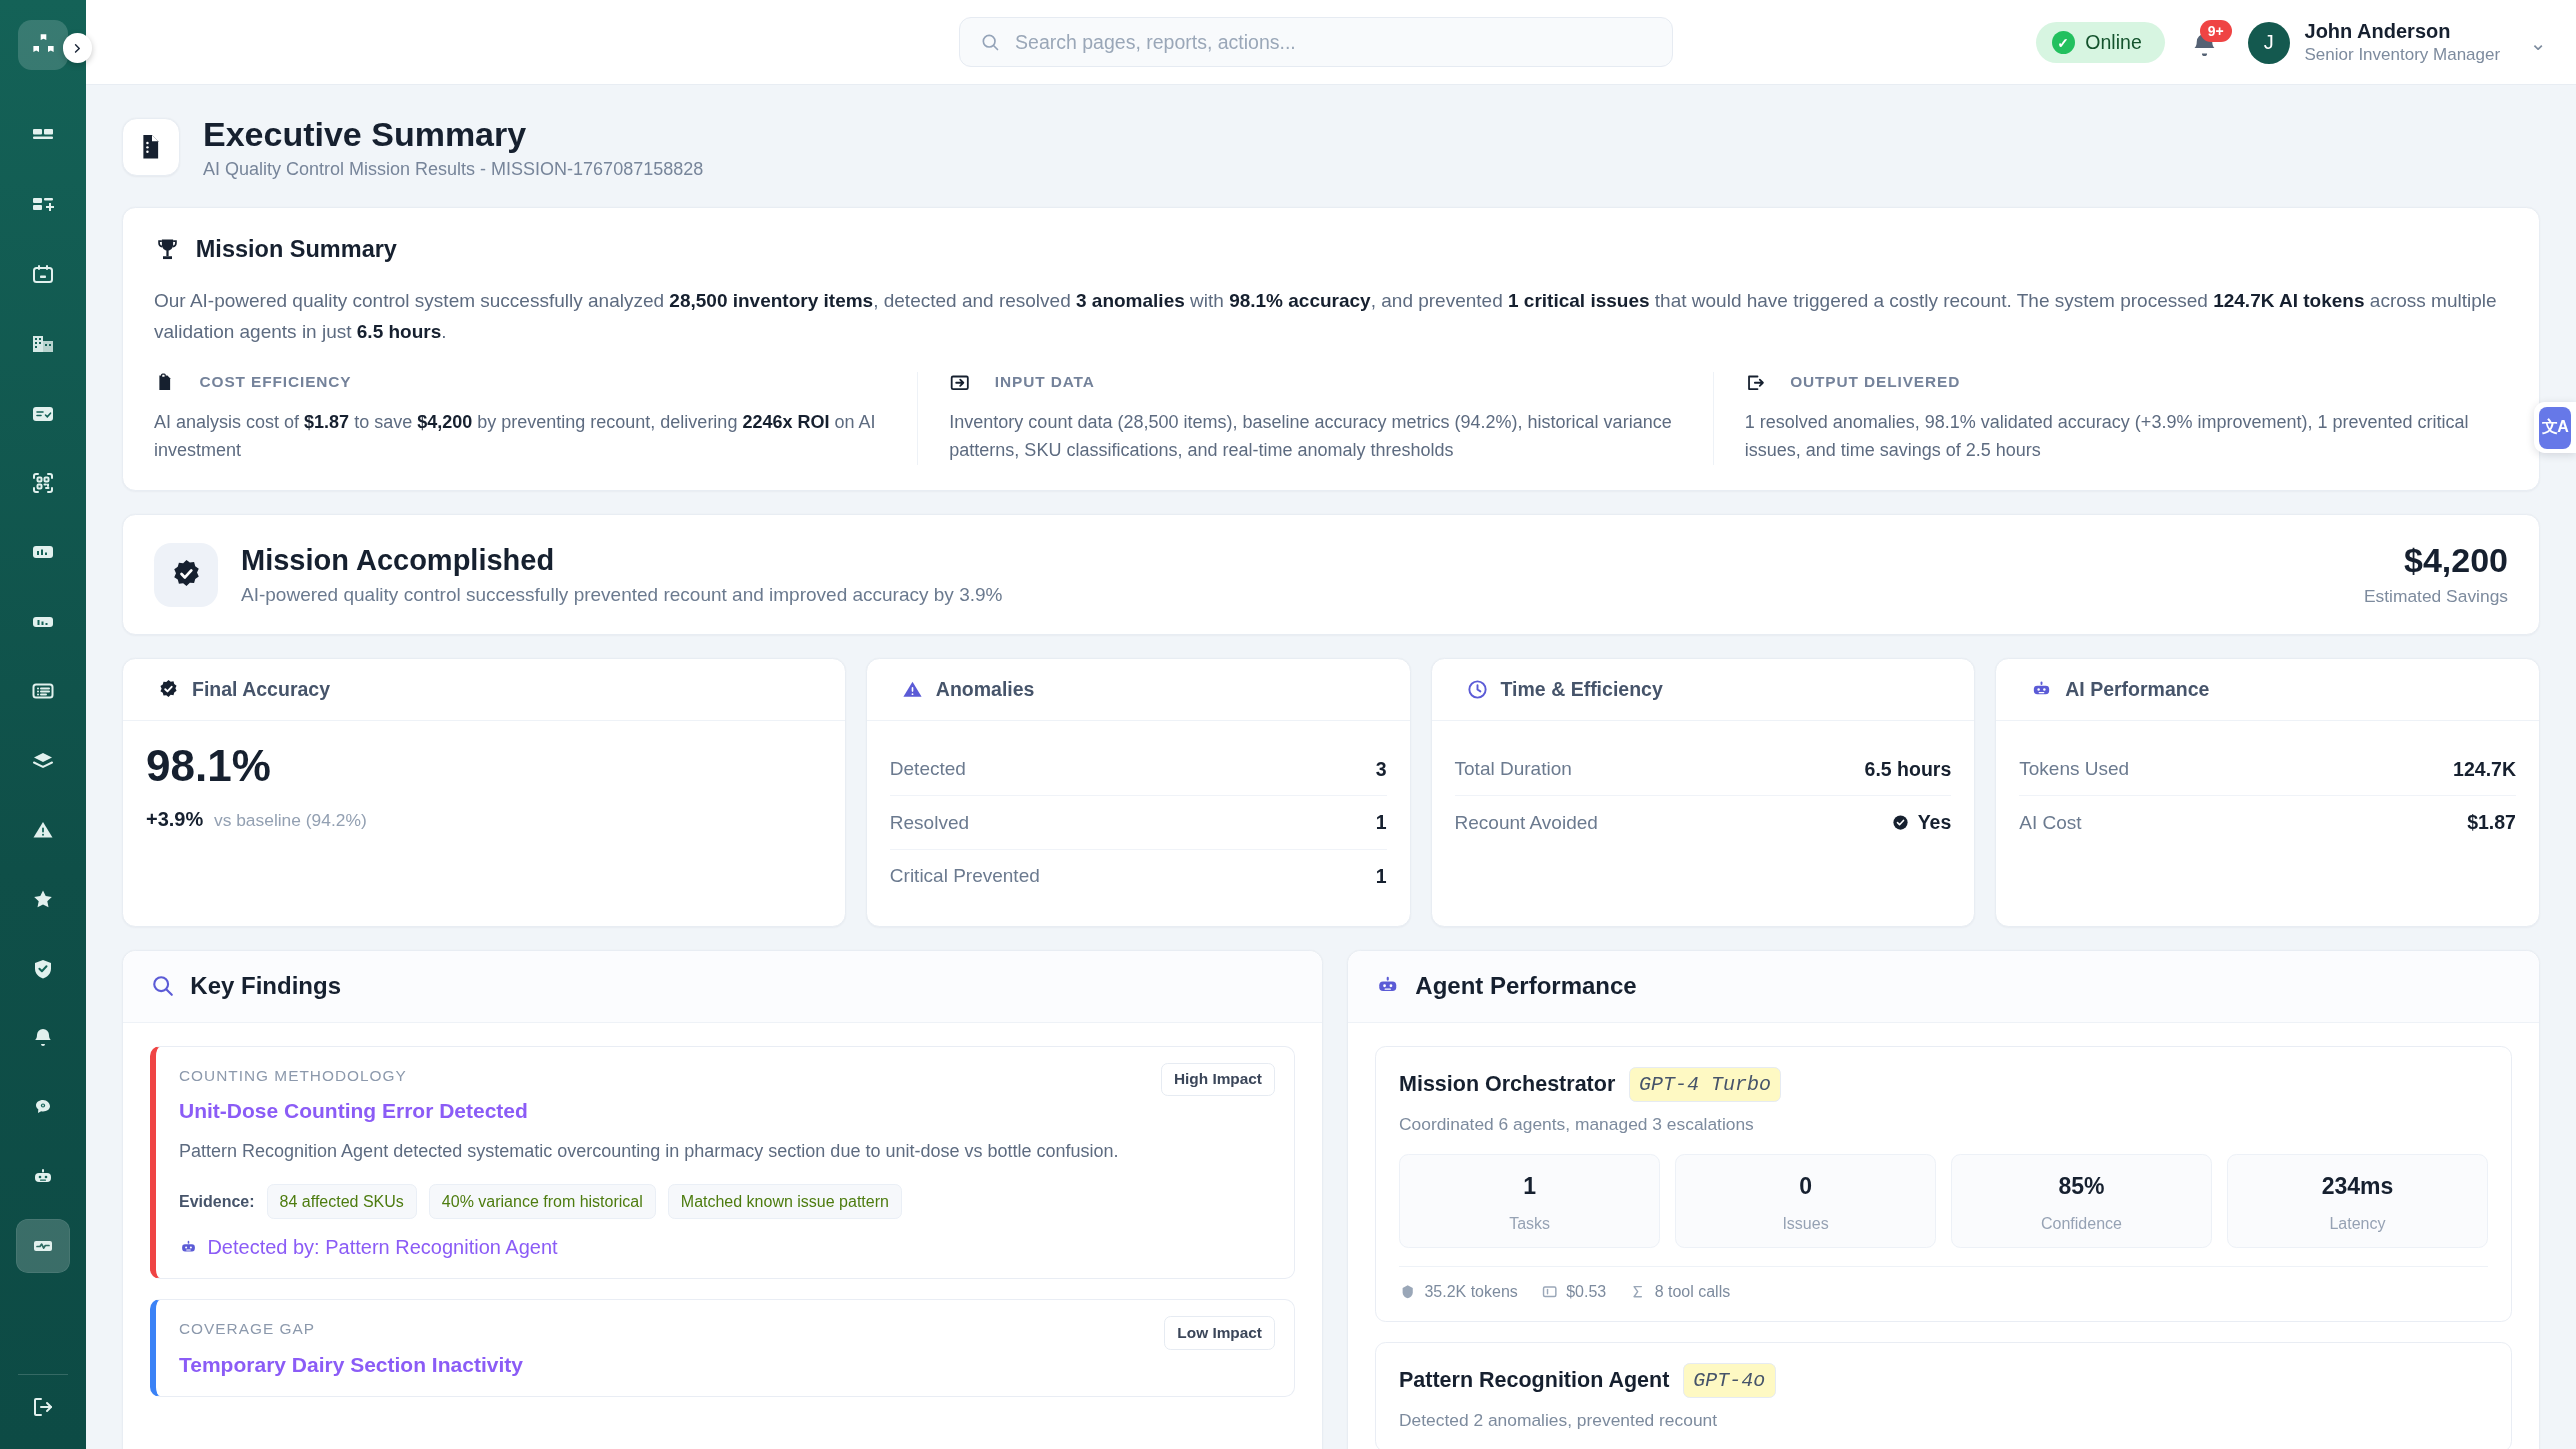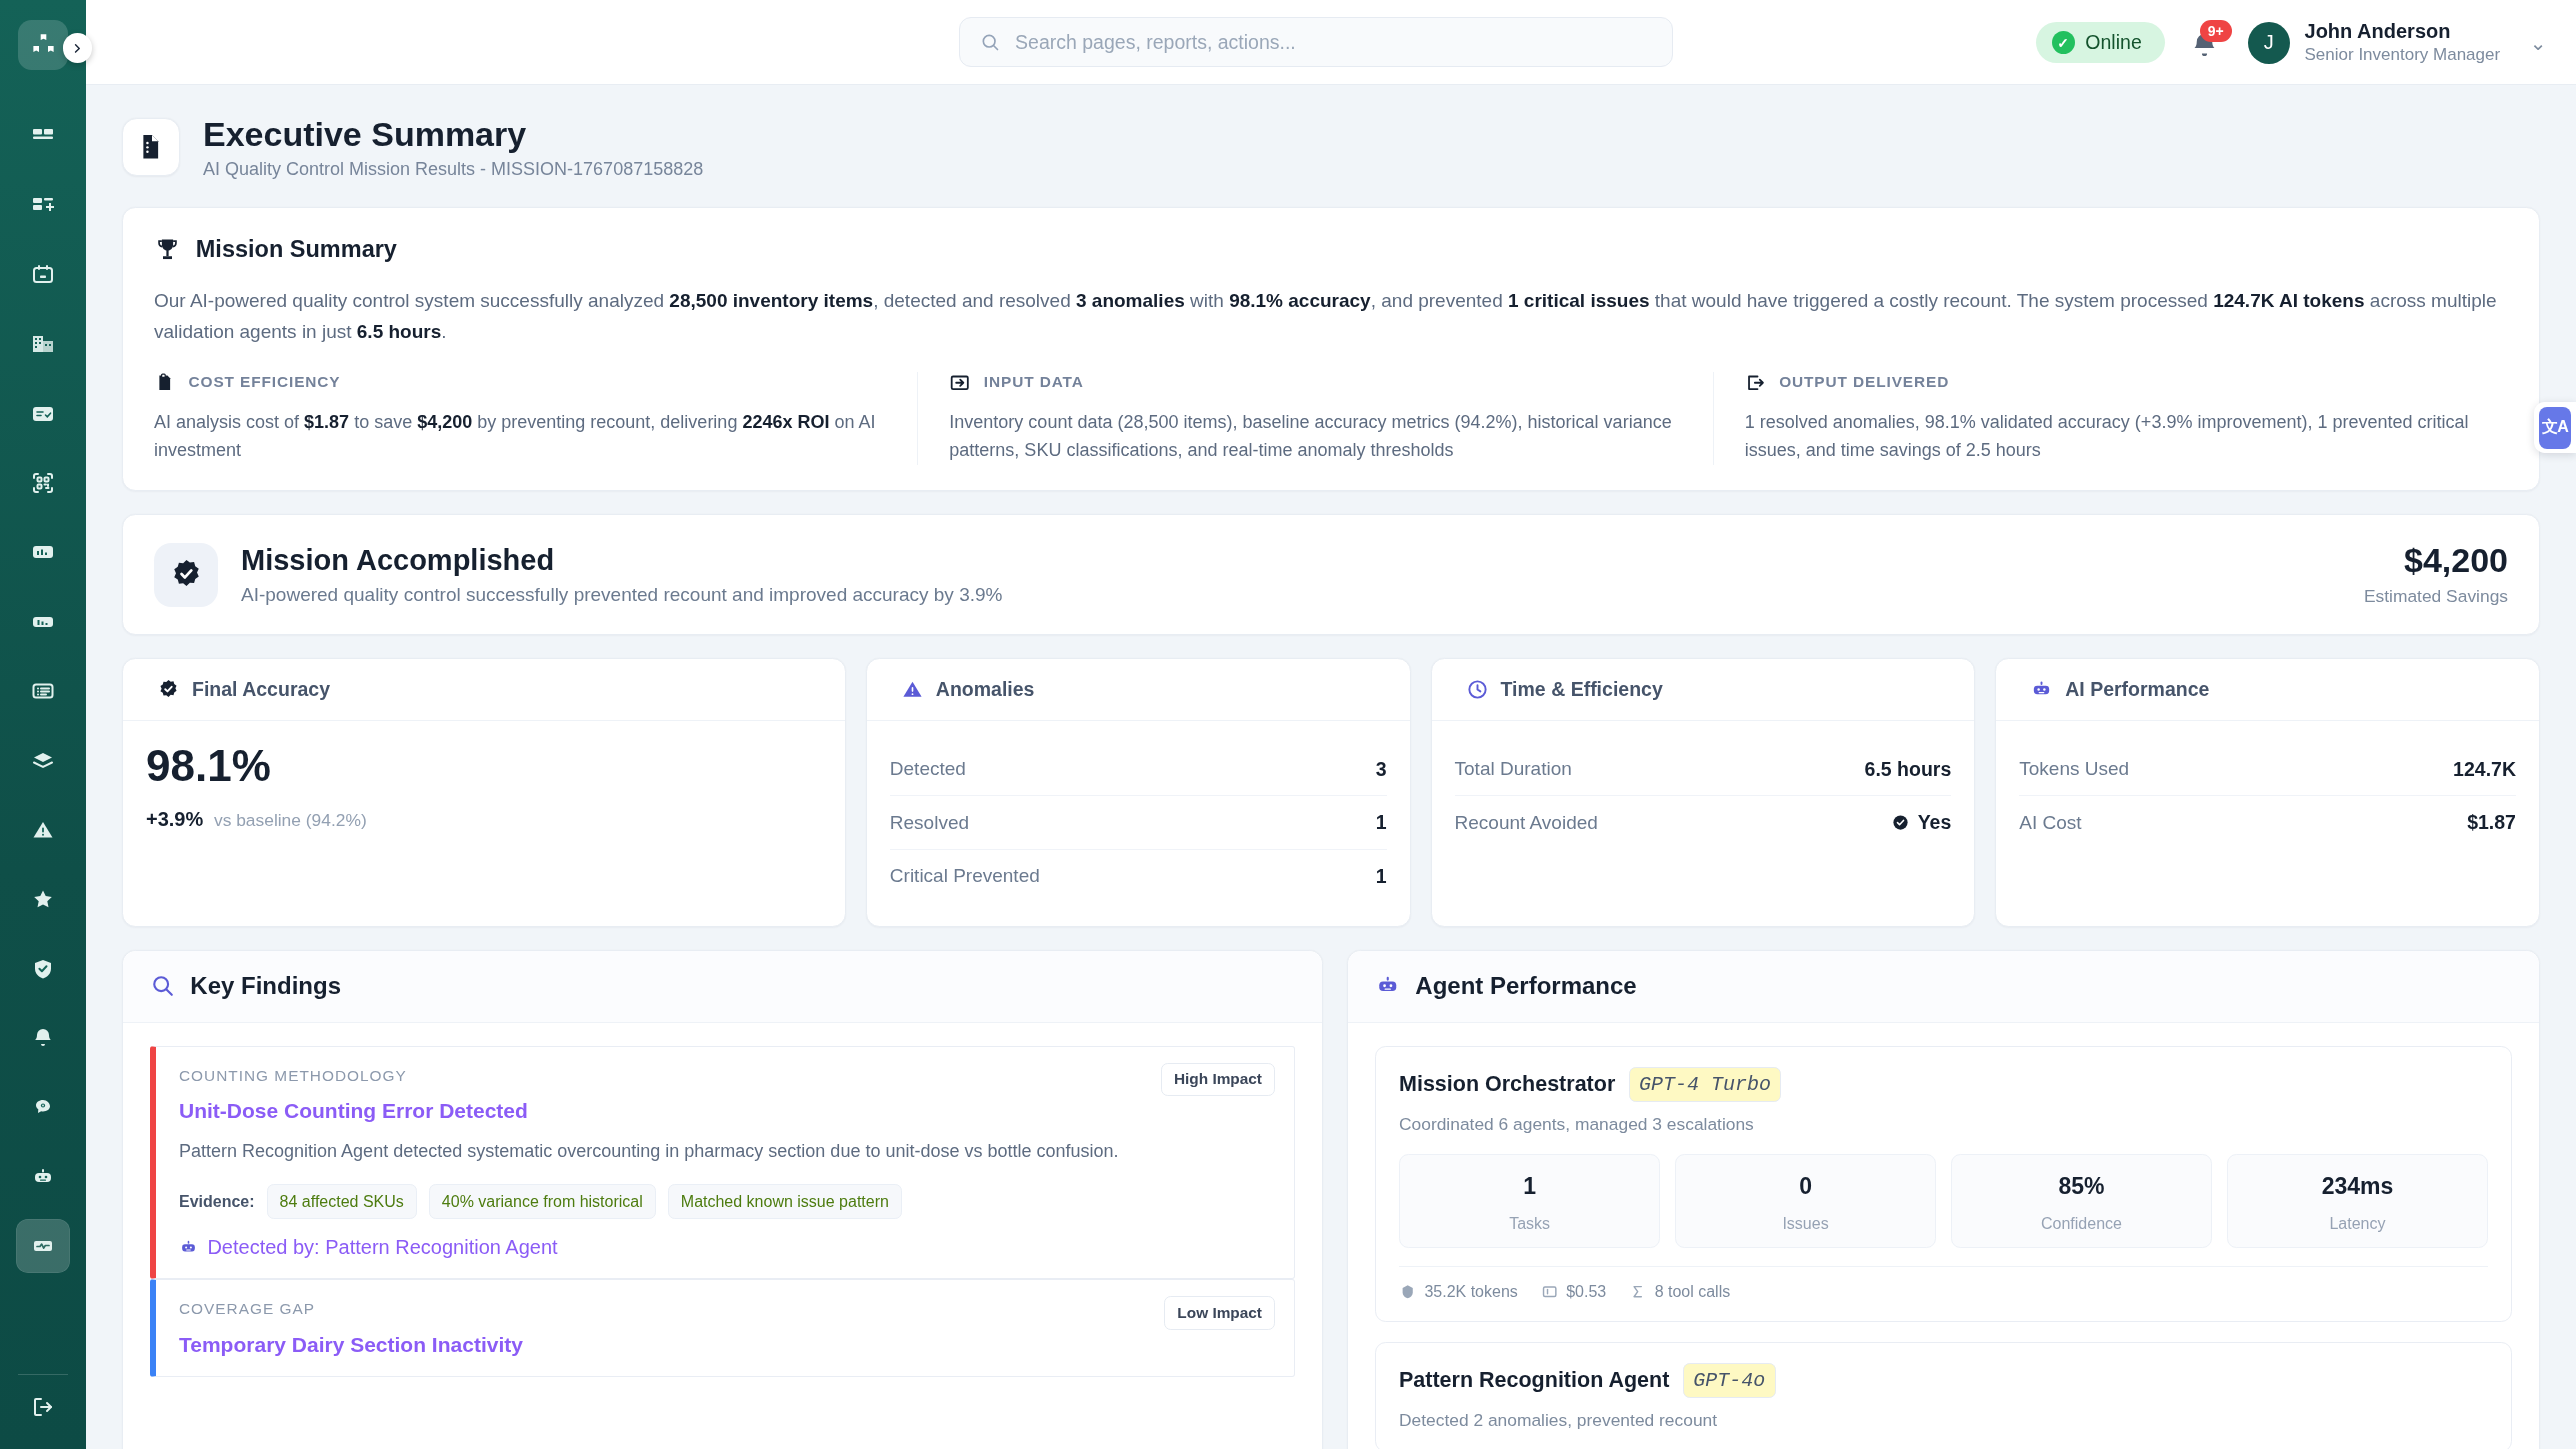--- a/index.html
+++ b/index.html
@@ -112,21 +112,21 @@
   #mission-summary { padding: 28px 31px 25.5px 31px; margin-bottom: 23px; }
   .ms-head { display: flex; align-items: center; gap: 14.8px; margin-bottom: 23px; }
   .ms-head svg { width: 27px; height: 27px; color: #16202f; }
   .ms-title { font-size: 23.5px; font-weight: bold; color: #16202f; }
   .ms-body { font-size: 19px; line-height: 1.62; color: #5d6b80; margin-bottom: 24px; }
   .ms-body b { color: #16202f; font-weight: bold; }
   .ms-cols { display: flex; }
   .ms-col { flex: 1; padding: 0 31px; }
   .ms-col:first-child { padding-left: 0; }
   .ms-col + .ms-col { border-left: 0.7px solid #eef2f7; }
-  .ms-col-head { display: flex; align-items: center; gap: 13px; margin-bottom: 14.8px; }
+  .ms-col-head { display: flex; align-items: center; gap: 24px; margin-bottom: 14.8px; }
   .ms-col-head svg { width: 21.5px; height: 21.5px; color: #16202f; }
   .ms-col-label { font-size: 15.4px; font-weight: bold; letter-spacing: 0.9px; color: #74829a; }
   .ms-col-text { font-size: 18px; line-height: 1.58; color: #5d6b80; }
   .ms-col-text b { color: #16202f; font-weight: bold; }
 
   
   #mission-accomplished {
     padding: 27px 31px; margin-bottom: 23px;
     display: flex; align-items: center;
   }
@@ -173,22 +173,22 @@
   .panel-head {
     display: flex; align-items: center; gap: 14.8px;
     padding: 21.5px 27px; border-bottom: 0.7px solid #eef2f7; background: #fbfcfe;
     border-radius: 13.4px 13.4px 0 0;
   }
   .panel-head svg { width: 25.5px; height: 25.5px; color: #5b5bd6; }
   .panel-title { font-size: 24px; font-weight: bold; color: #16202f; }
   .panel-body { padding: 23px 27px 0 27px; }
 
   .finding {
-    border: 0.7px solid #e9edf4; border-radius: 3px; background: #fff;
-    border-left: 6.7px solid #ef4444; padding: 20px 23px 19px 23px; 
+    border: 0.7px solid #e9edf4; border-radius: 10px; background: #fff;
+    border-left: 6.7px solid #ef4444; padding: 20px 23px 19px 23px; margin-bottom: 20px;
     position: relative;
   }
   .finding.low { border-left-color: #3b82f6; }
   .finding-cat { font-size: 15.4px; letter-spacing: 1px; color: #8c99ac; }
   .impact-badge {
     position: absolute; top: 16px; right: 19px;
     border: 0.7px solid #e6ebf2; border-radius: 6.7px; background: #fff;
     font-size: 15.4px; font-weight: bold; color: #3b4659; padding: 6.7px 12px;
   }
   .finding-title { font-size: 21px; font-weight: bold; color: #8b5cf6; margin-top: 14.8px; }

